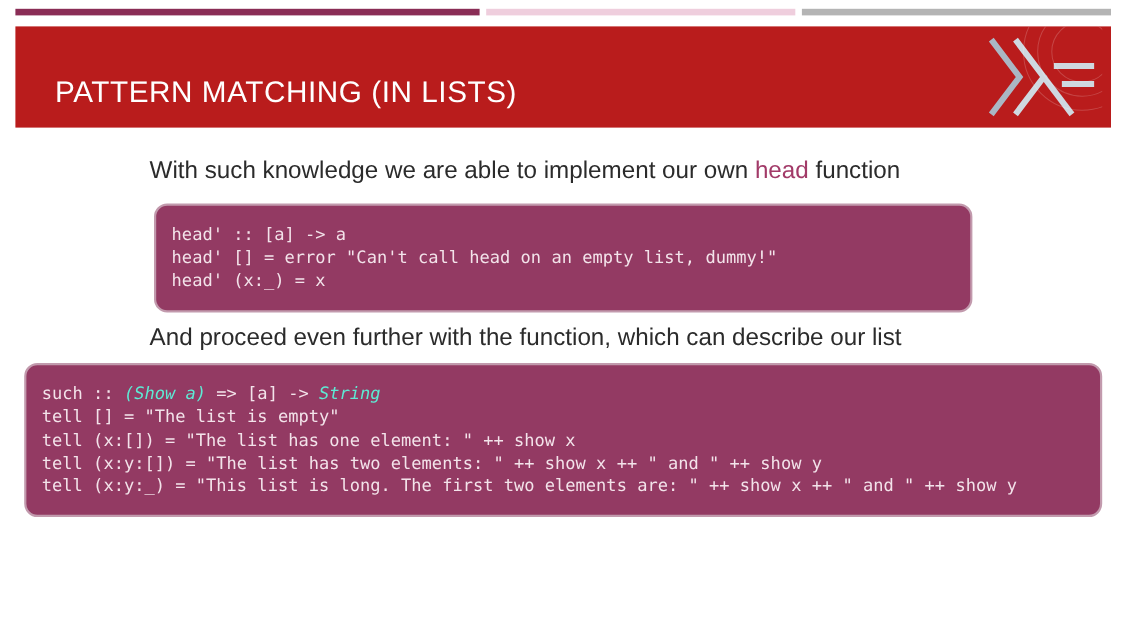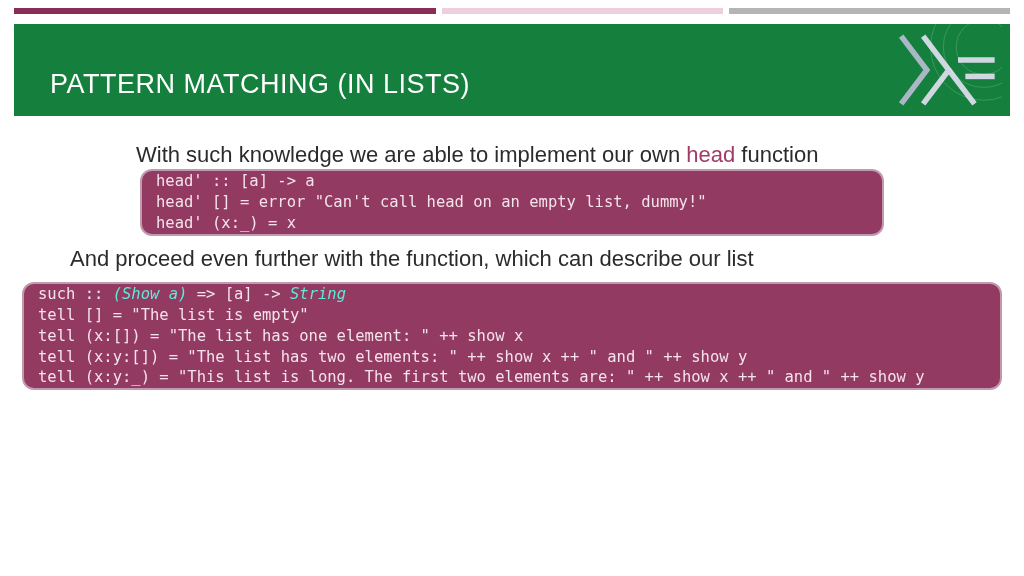--- a/index.html
+++ b/index.html
@@ -16,21 +16,21 @@
     gap: 6px;
     padding: 8px 14px 0 14px;
   }
   .topstrip .seg1 { flex: 3; background: #8a2d56; }
   .topstrip .seg2 { flex: 2; background: #efcedd; }
   .topstrip .seg3 { flex: 2; background: #b4b4b4; }
 
   .banner {
     margin: 10px 14px 0 14px;
     height: 92px;
-    background: #15803d;
+    background: #b91c1c;
     position: relative;
     display: flex;
     align-items: flex-end;
     overflow: hidden;
   }
   .banner-title {
     color: #ffffff;
     font-size: 27px;
     font-weight: 400;
     letter-spacing: 0.5px;
@@ -45,49 +45,49 @@
     height: 92px;
   }
 
   .content {
     padding: 26px 16px 0 16px;
   }
   .lede {
     font-size: 22px;
     color: #2b2b2b;
     margin-left: 120px;
-    margin-bottom: 1px;
+    margin-bottom: 17px;
   }
   .kw { color: #a23a68; }
 
   .codebox {
     background: #933a63;
     border: 2px solid #c29aad;
     border-radius: 12px;
     color: #f3e3ea;
     font-family: "DejaVu Sans Mono", Menlo, Consolas, monospace;
     font-size: 15.5px;
     line-height: 1.35;
-    padding: 0 14px;
+    padding: 16px 14px;
     white-space: pre;
     overflow: hidden;
   }
   .codebox.small {
     margin: 0 124px 10px 124px;
   }
   .codebox.wide {
     margin: 0 6px 0 6px;
     white-space: pre-wrap;
   }
   .em { font-style: italic; color: #5eead4; }
 
   .lede2 {
     font-size: 22px;
     color: #2b2b2b;
-    margin-left: 54px;
+    margin-left: 120px;
     margin-top: 6px;
     margin-bottom: 10px;
   }
 </style>
 </head>
 <body>
 
 <div class="topstrip">
   <div class="seg1"></div>
   <div class="seg2"></div>

